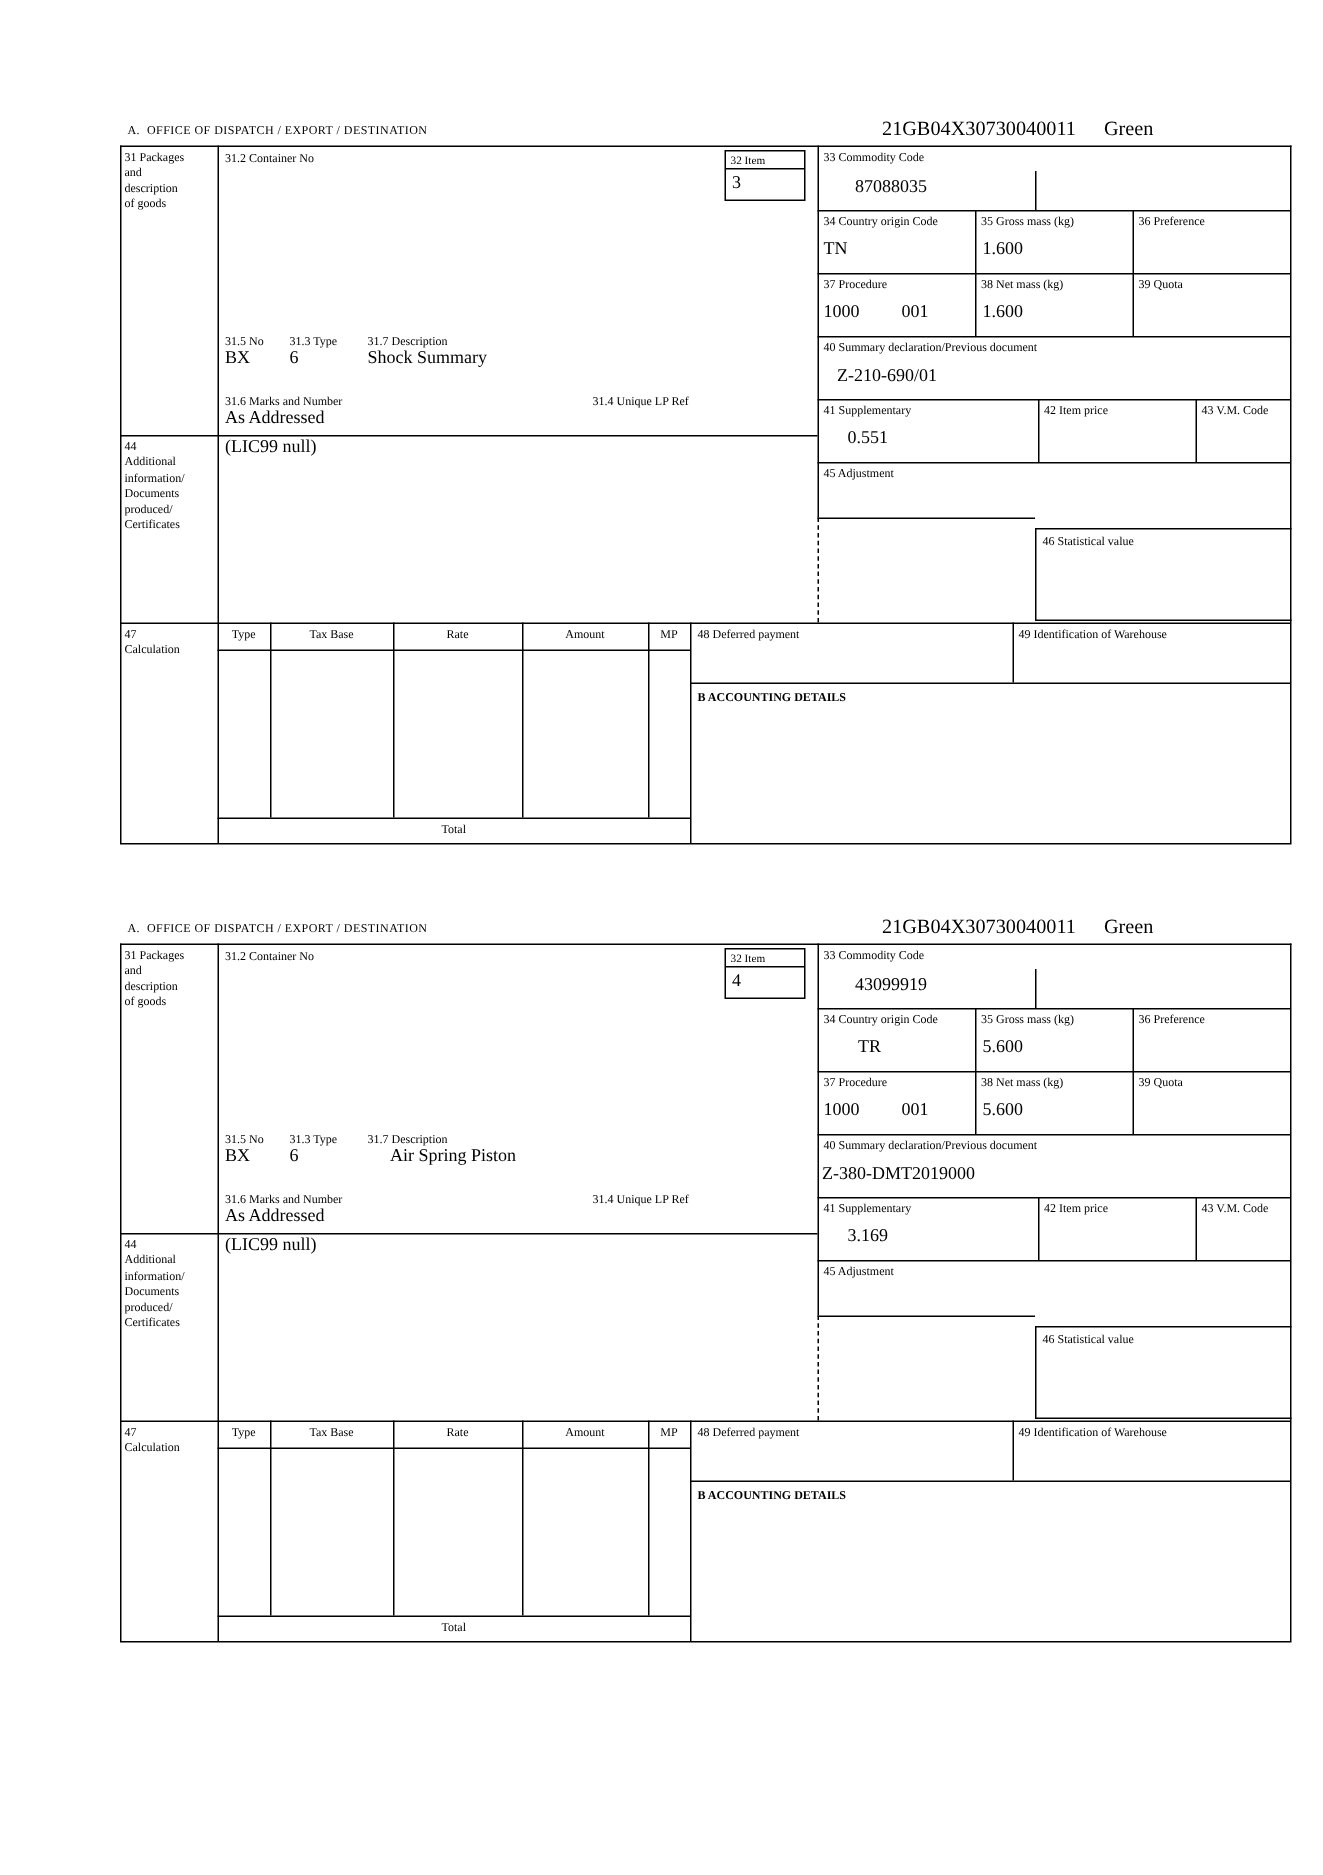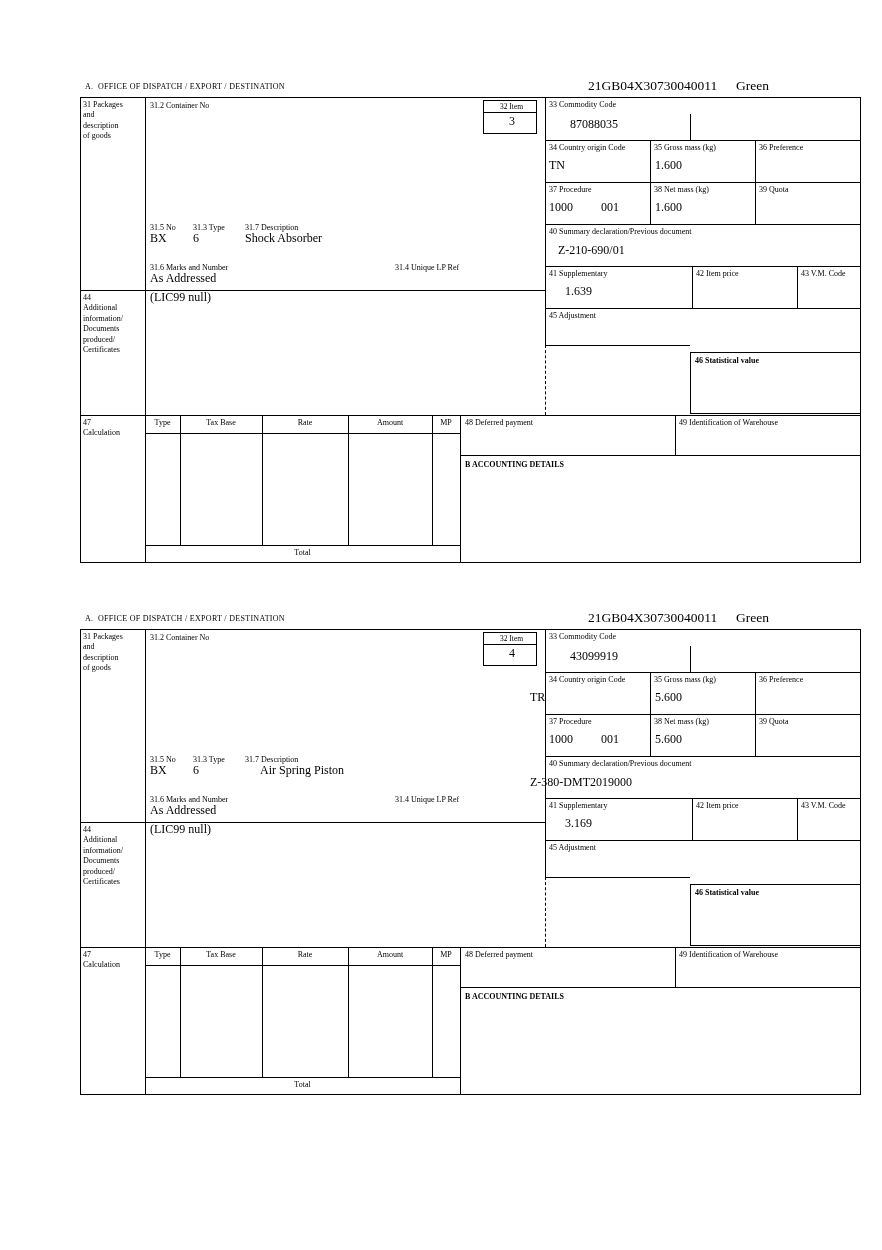--- a/index.html
+++ b/index.html
@@ -10,26 +10,26 @@
   .section-1{top:610px;}
   .hdr{position:absolute;font-size:8px;font-weight:normal;letter-spacing:.3px;white-space:pre;}
   .ref{position:absolute;font-size:13.5px;white-space:pre;}
   .lbl{position:absolute;font-size:8px;line-height:1.3;white-space:pre-line;}
   .bold{font-weight:bold;}
   .ctr{text-align:center;}
   .val{position:absolute;font-size:12px;line-height:1.1;white-space:nowrap;}
   .hl{position:absolute;height:0;border-top:1px solid #000;}
   .vl{position:absolute;width:0;border-left:1px solid #000;}
   .vl-d{position:absolute;width:0;border-left:1px dashed #000;}
-  .box32{position:absolute;left:483px;top:22px;width:52px;height:32px;border:1px solid #000;text-align:center;}
+  .box32{position:absolute;left:483px;top:22px;width:52px;height:32px;border:1px solid #000;}
   .b32l{display:block;font-size:7.5px;padding:1px 0 1px 3px;border-bottom:1px solid #000;}
   .b32v{display:block;font-size:12px;padding:1px 0 0 4px;}
   .box46{position:absolute;left:690px;top:274px;width:170px;height:60px;
          border:1px solid #000;border-right:none;}
-  .b46l{display:block;font-size:8px;padding:3px 0 0 4px;font-weight:bold;}
+  .b46l{display:block;font-size:8px;padding:3px 0 0 4px;}
 </style>
 </head>
 <body>
 
 <div id="page">
   <div class="section section-0">
 
     <div class="hdr" style="left:85px;top:4px">A.  OFFICE OF DISPATCH / EXPORT / DESTINATION</div>
     <div class="ref" style="left:588px;top:0px">21GB04X30730040011</div>
     <div class="ref" style="left:736px;top:0px">Green</div>
@@ -117,24 +117,24 @@
     <div class="lbl ctr" style="left:145px;top:470px;width:315px">Total</div>
 
     <div class="val" style="left:570px;top:40px">87088035</div>
     <div class="val" style="left:549px;top:81px">TN</div>
     <div class="val" style="left:655px;top:81px">1.600</div>
     <div class="val" style="left:549px;top:123px">1000</div>
     <div class="val" style="left:601px;top:123px">001</div>
     <div class="val" style="left:655px;top:123px">1.600</div>
     <div class="val" style="left:150px;top:154px">BX</div>
     <div class="val" style="left:193px;top:154px">6</div>
-    <div class="val" style="left:245px;top:154px">Shock Absorber</div>
+    <div class="val" style="left:245px;top:154px">Shock Summary</div>
     <div class="val" style="left:558px;top:166px">Z-210-690/01</div>
     <div class="val" style="left:150px;top:194px">As Addressed</div>
-    <div class="val" style="left:565px;top:207px">1.639</div>
+    <div class="val" style="left:565px;top:207px">0.551</div>
     <div class="val" style="left:150px;top:213px">(LIC99 null)</div>
 
   </div>
 
   <div class="section section-1">
 
     <div class="hdr" style="left:85px;top:4px">A.  OFFICE OF DISPATCH / EXPORT / DESTINATION</div>
     <div class="ref" style="left:588px;top:0px">21GB04X30730040011</div>
     <div class="ref" style="left:736px;top:0px">Green</div>
 
@@ -214,27 +214,27 @@
     <div class="lbl bold" style="left:465px;top:382px">B ACCOUNTING DETAILS</div>
 
     <div class="lbl ctr" style="left:145px;top:340px;width:35px">Type</div>
     <div class="lbl ctr" style="left:180px;top:340px;width:82px">Tax Base</div>
     <div class="lbl ctr" style="left:262px;top:340px;width:86px">Rate</div>
     <div class="lbl ctr" style="left:348px;top:340px;width:84px">Amount</div>
     <div class="lbl ctr" style="left:432px;top:340px;width:28px">MP</div>
     <div class="lbl ctr" style="left:145px;top:470px;width:315px">Total</div>
 
     <div class="val" style="left:570px;top:40px">43099919</div>
-    <div class="val" style="left:530px;top:81px">TR</div>
+    <div class="val" style="left:572px;top:81px">TR</div>
     <div class="val" style="left:655px;top:81px">5.600</div>
     <div class="val" style="left:549px;top:123px">1000</div>
     <div class="val" style="left:601px;top:123px">001</div>
     <div class="val" style="left:655px;top:123px">5.600</div>
     <div class="val" style="left:150px;top:154px">BX</div>
     <div class="val" style="left:193px;top:154px">6</div>
     <div class="val" style="left:260px;top:154px">Air Spring Piston</div>
-    <div class="val" style="left:530px;top:166px">Z-380-DMT2019000</div>
+    <div class="val" style="left:548px;top:166px">Z-380-DMT2019000</div>
     <div class="val" style="left:150px;top:194px">As Addressed</div>
     <div class="val" style="left:565px;top:207px">3.169</div>
     <div class="val" style="left:150px;top:213px">(LIC99 null)</div>
 
   </div>
 </div>
 
 </body></html>

